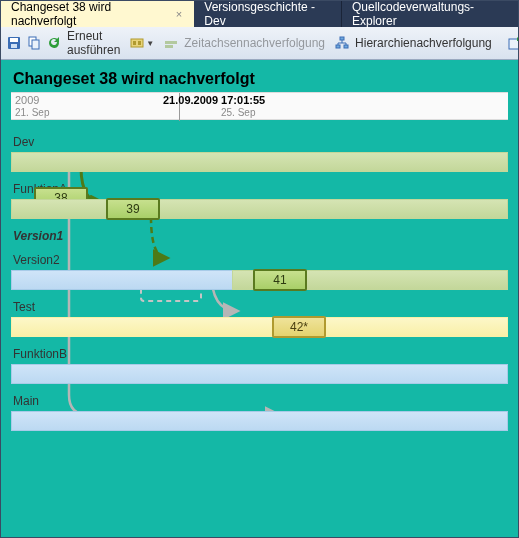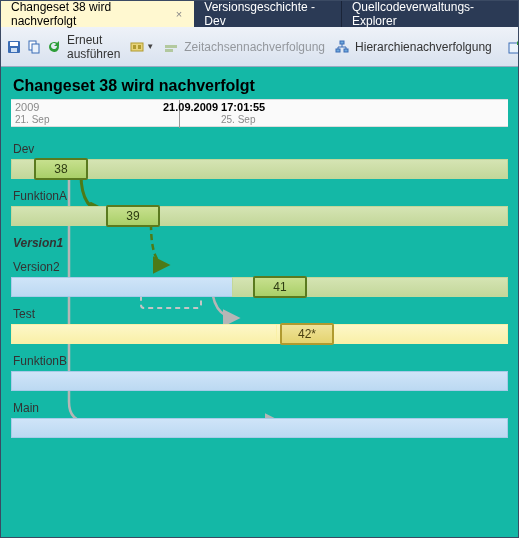--- a/index.html
+++ b/index.html
@@ -7,21 +7,21 @@
   .window { width: 519px; height: 538px; border: 1px solid #3b4a63; background: #14b8a6; position: relative; overflow: hidden; }
   
   
   .tabbar { height: 26px; background: #2b3a55; display: flex; align-items: stretch; }
   .tab { padding: 0 10px; display: flex; align-items: center; font-size: 12px; color: #fff; cursor: pointer; gap: 6px; }
   .tab.active { background: #fff8d0; color: #000; }
   .tab-close { font-size: 11px; color: #888; padding: 0 2px; cursor: pointer; }
   .tab-item2 { border-right: 1px solid #1a2438; }
   
   
-  .toolbar { height: 40px; background: linear-gradient(#eef2f8,#d9e2ef); border-bottom: 1px solid #9aa9c0; display: flex; align-items: center; padding: 0 4px; gap: 2px; }
+  .toolbar { height: 33px; background: linear-gradient(#eef2f8,#d9e2ef); border-bottom: 1px solid #9aa9c0; display: flex; align-items: center; padding: 0 4px; gap: 2px; }
   .tbtn { width: 22px; height: 22px; display: flex; align-items: center; justify-content: center; border: 1px solid transparent; border-radius: 2px; cursor: pointer; }
   .tbtn svg { width: 16px; height: 16px; }
   .tbtn.disabled { opacity: .45; cursor: default; }
   .ttext { padding: 0 6px 0 2px; color: #333; display: flex; align-items: center; gap: 4px; }
   .ttext.disabled { opacity: .45; }
   .tsep { width: 1px; height: 20px; background: #9aa9c0; margin: 0 2px; }
   .dropdown-arrow { width:8px; margin-left:-2px; color:#444; font-size:8px; }
   
   
   .content { padding: 8px 10px 10px 10px; position: relative; }
@@ -158,21 +158,21 @@
         <rect x="130" y="142" width="60" height="24" rx="3" fill="none" stroke="#c5c5c5" stroke-width="2" stroke-dasharray="5 4"></rect>
         <path d="M160 135 L160 142" stroke="#c5c5c5" stroke-width="2" stroke-dasharray="5 4"></path>
 
         <path d="M58 32 L58 260 Q58 280 78 280 L268 280" stroke="#b6b6b6" stroke-width="2.5" fill="none" marker-end="url(#ahGray)"></path>
 
         <path d="M200 135 Q200 176 226 176" stroke="#b6b6b6" stroke-width="2.5" fill="none" marker-end="url(#ahGray)"></path>
       </svg>
     <div class="branch-row">
           <div class="branch-label">Dev</div>
           <div class="branch-bar bar-green">
-            <div class="cs-box" style="left: 22px;">38</div>
+            <div class="cs-box" style="left: 22px; margin-top: 36px;">38</div>
           </div>
         </div>
         <div class="branch-row">
           <div class="branch-label">FunktionA</div>
           <div class="branch-bar bar-green">
             <div class="cs-box" style="left: 94px;">39</div>
           </div>
         </div>
         <div class="branch-row">
           <div class="branch-label bold">Version1</div>
@@ -181,21 +181,21 @@
           <div class="branch-label">Version2</div>
           <div class="branch-bar bar-blue">
             <div class="bar-2 bar-green" style="left: 220px;"></div>
             <div class="cs-box" style="left: 241px; text-align: center;">41</div>
           </div>
         </div>
         <div class="branch-row">
           <div class="branch-label">Test</div>
           <div class="branch-bar bar-yellow">
             <div class="bar-2 bar-yellow" style="left: 264px;"></div>
-            <div class="cs-box star" style="left: 268px;">42*</div>
+            <div class="cs-box star" style="left: 260px;">42*</div>
           </div>
         </div>
         <div class="branch-row">
           <div class="branch-label">FunktionB</div>
           <div class="branch-bar bar-blue"></div>
         </div>
         <div class="branch-row">
           <div class="branch-label">Main</div>
           <div class="branch-bar bar-blue"></div>
         </div>

